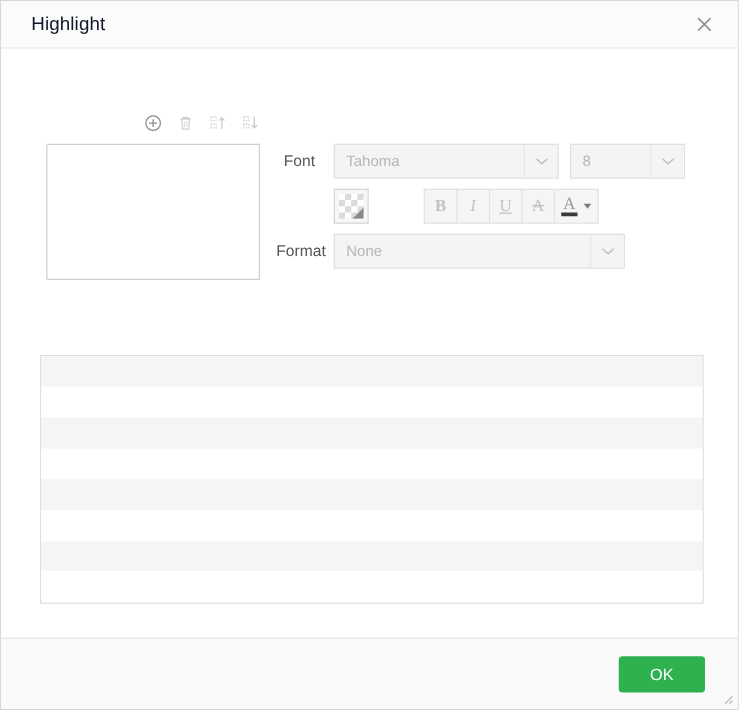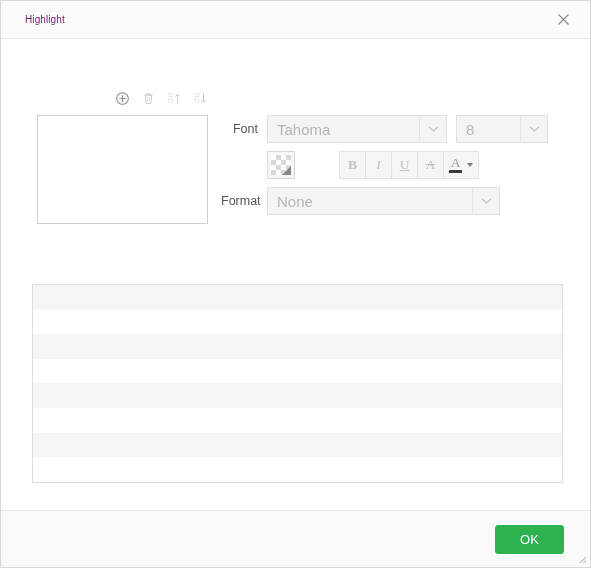--- a/index.html
+++ b/index.html
@@ -32,22 +32,22 @@
     min-height: 38px;
     box-sizing: border-box;
     background: #fbfbfb;
     border-bottom: 1px solid #e6e6e6;
     display: flex;
     align-items: center;
     padding: 0 14px 0 24px;
     position: relative;
   }
   .title-text {
-    font-size: 10px;
-    color: #701a75;
+    font-size: 15px;
+    color: #0f172a;
     letter-spacing: .1px;
     flex: 1;
   }
   .close-btn {
     width: 26px;
     height: 26px;
     display: flex;
     align-items: center;
     justify-content: center;
     cursor: pointer;
@@ -101,42 +101,42 @@
     width: 342px;
   }
   .form-row {
     display: flex;
     align-items: center;
     height: 28px;
     margin-bottom: 8px;
   }
   .form-label {
     width: 46px;
-    text-align: right;
+    text-align: center;
     padding-right: 9px;
     font-size: 12.5px;
     color: #555555;
     box-sizing: border-box;
     white-space: nowrap;
   }
 
   .select {
     position: relative;
     box-sizing: border-box;
     height: 28px;
     border: 1px solid #e0e0e0;
     background: #f4f4f4;
     display: flex;
     align-items: center;
     cursor: default;
   }
   .select .sel-value {
     flex: 1;
     padding-left: 9px;
-    font-size: 15px;
+    font-size: 12px;
     color: #b6b6b6;
     overflow: hidden;
     white-space: nowrap;
   }
   .select .sel-arrow {
     width: 26px;
     height: 100%;
     border-left: 1px solid #e6e6e6;
     display: flex;
     align-items: center;

